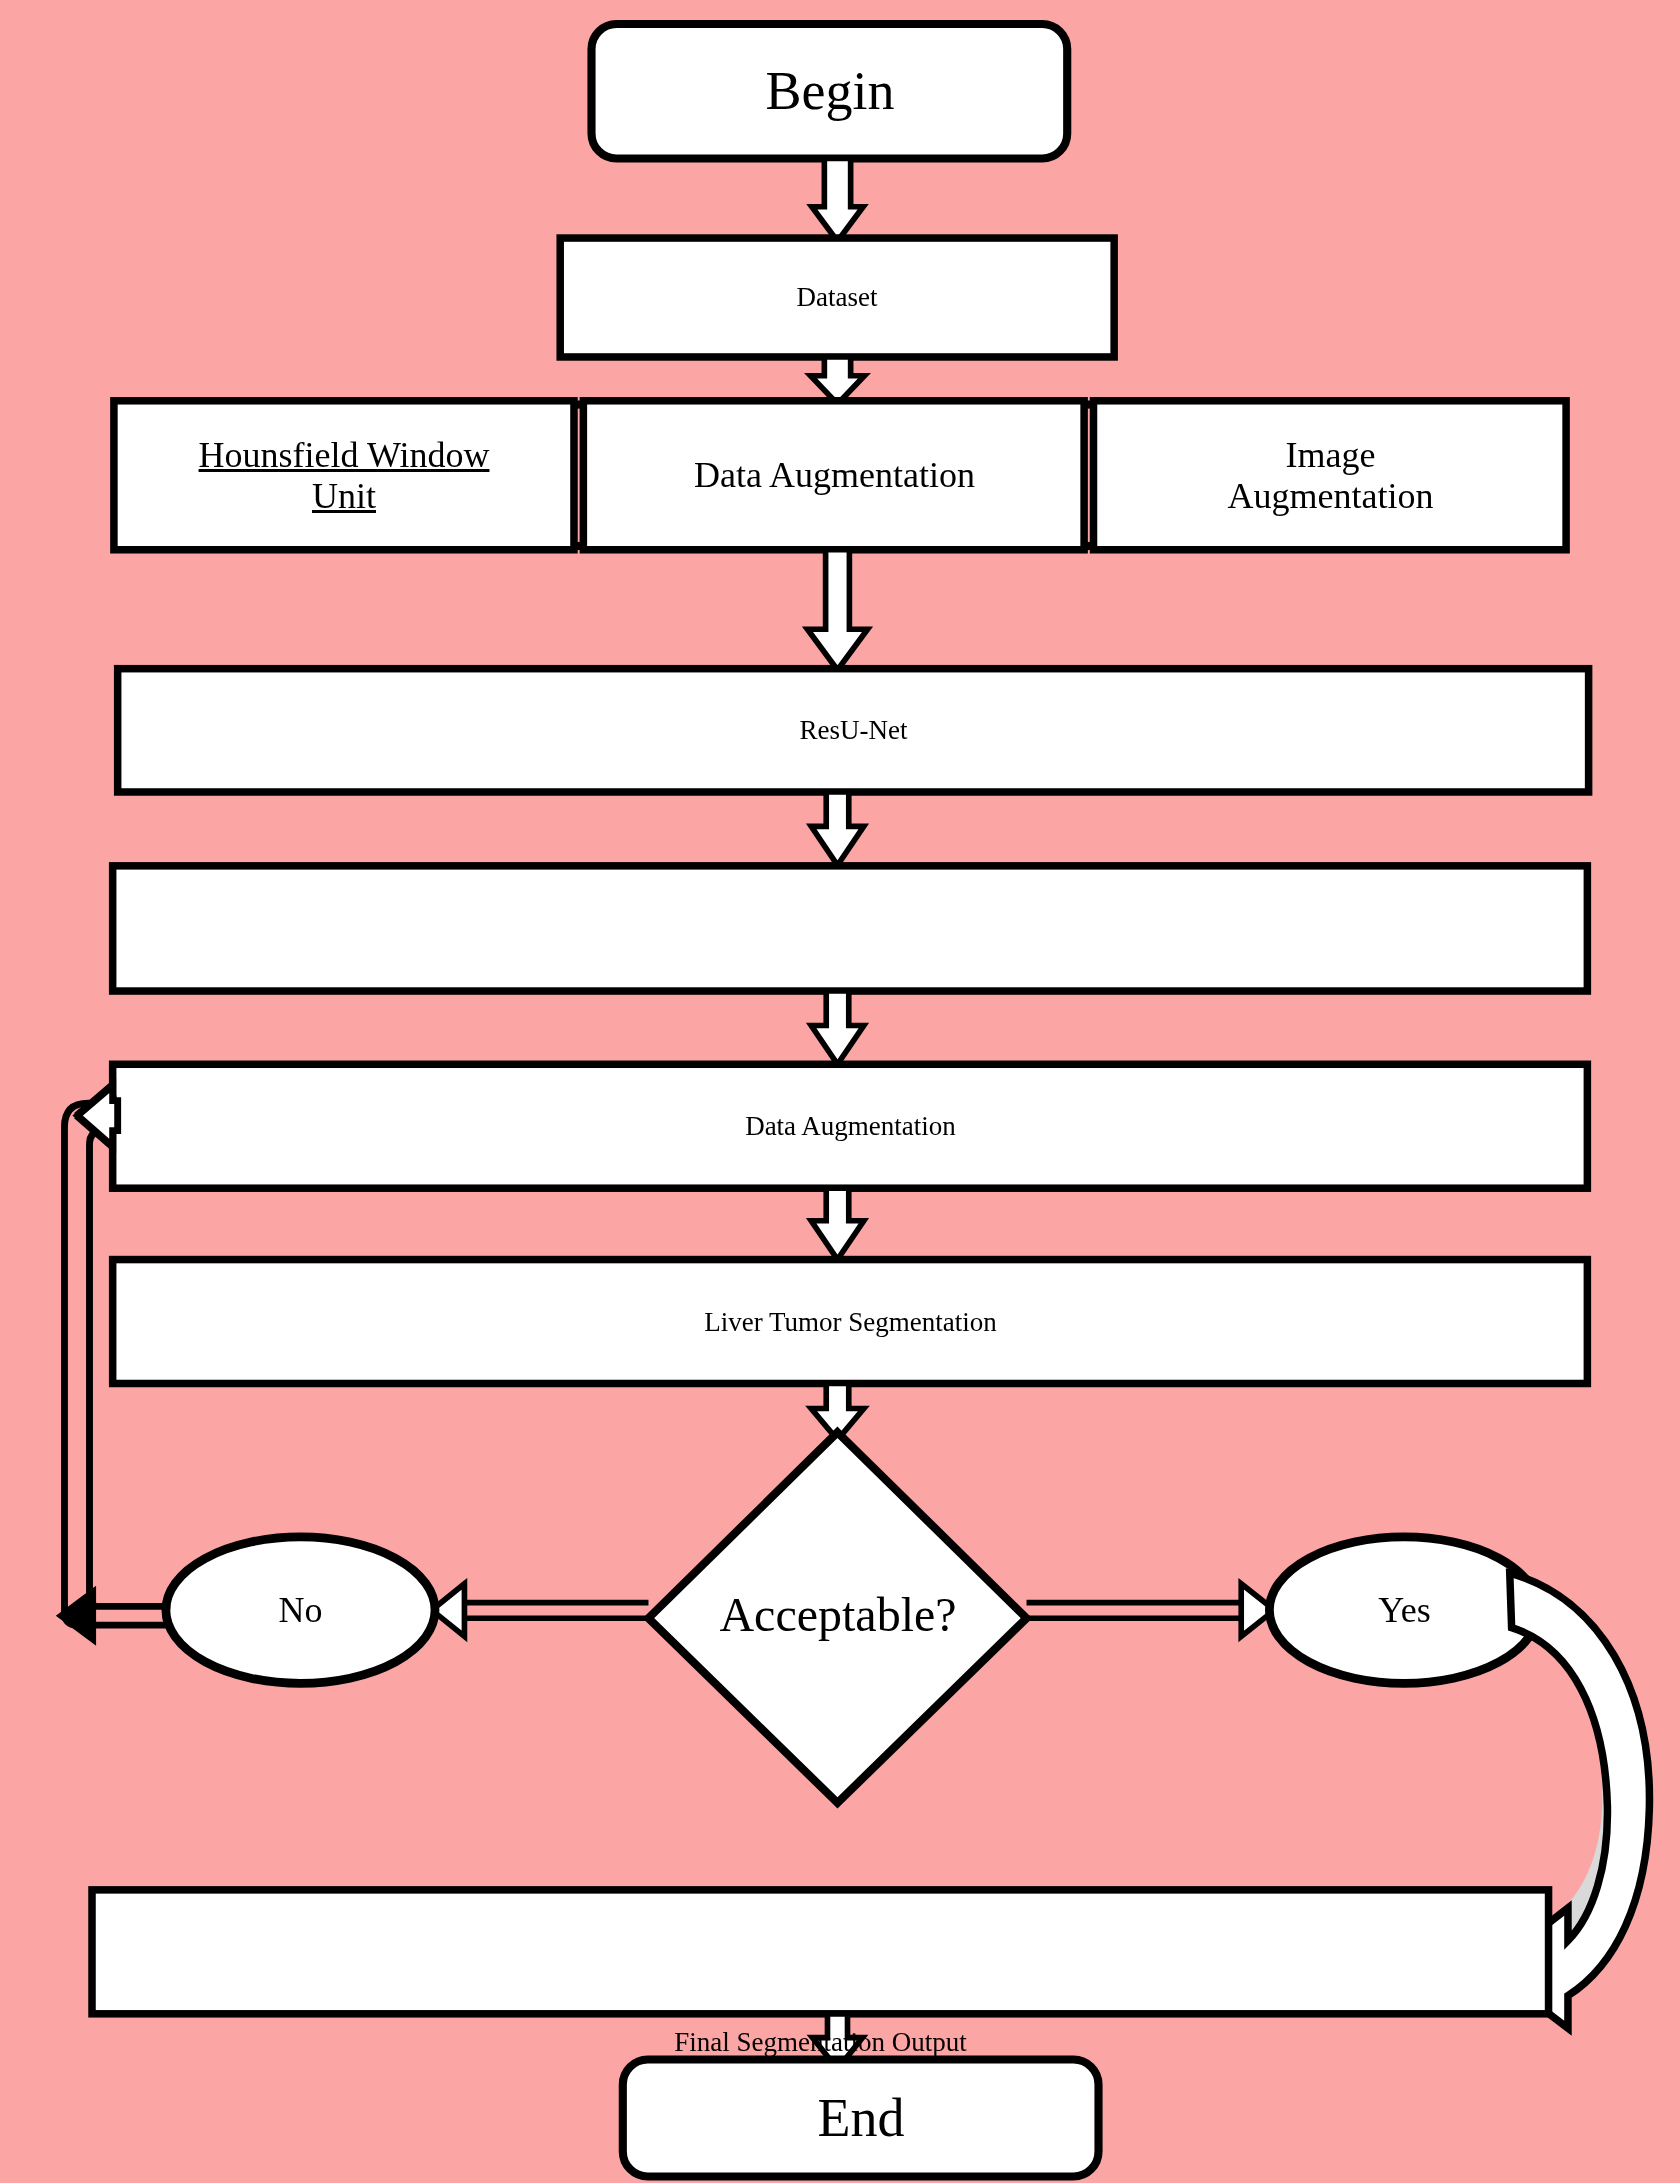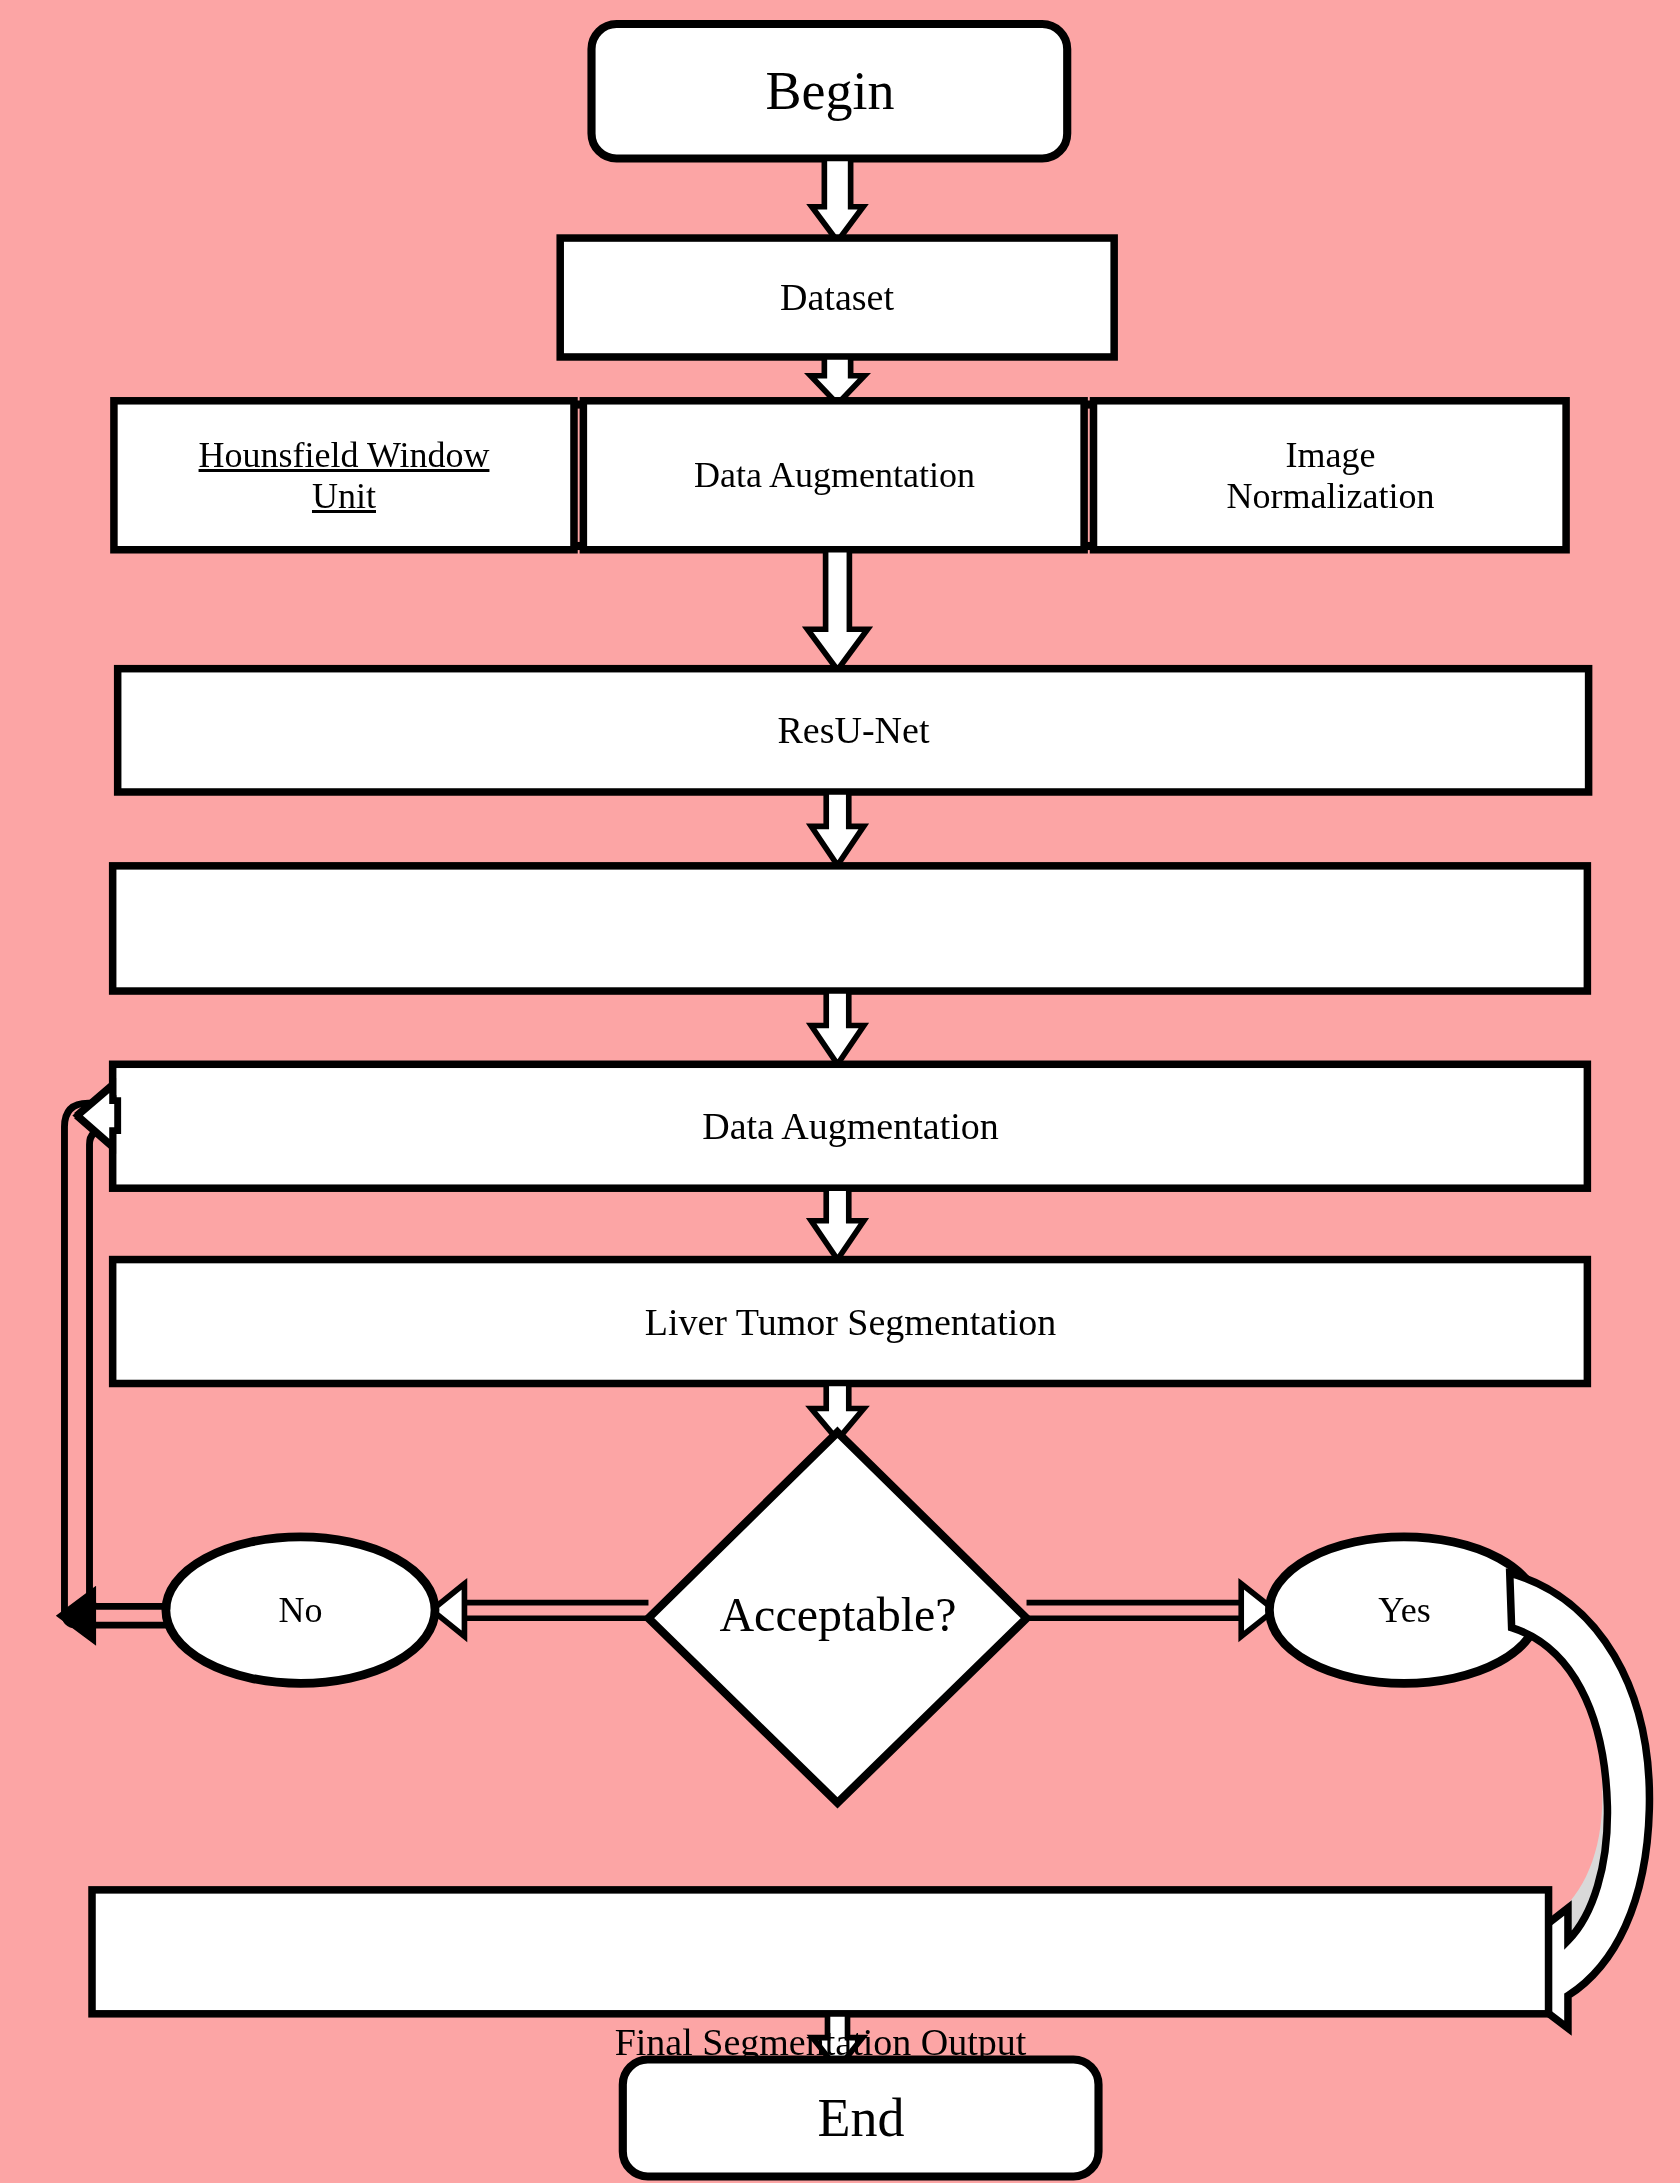--- a/index.html
+++ b/index.html
@@ -29,21 +29,21 @@
     display: flex;
     align-items: center;
     justify-content: center;
     text-align: center;
     color: #000000;
     line-height: 1.12;
     pointer-events: none;
     white-space: pre-line;
   }
   .lbl-terminator { font-size: 54px; }
-  .lbl-process    { font-size: 38px; text-align: right; }
+  .lbl-process    { font-size: 27px; text-align: right; }
   .lbl-split      { font-size: 36px; }
   .lbl-decision   { font-size: 48px; }
   .lbl-branch     { font-size: 36px; }
 </style>
 </head>
 <body>
 
 <div id="canvas">
 
   <svg id="flow-svg" viewBox="0 0 2684 3487">
@@ -132,21 +132,21 @@
   <div class="node-label lbl-terminator" style="left:592px; top:24px; width:476px; height:135px;">Begin</div>
 
   <div class="node-label lbl-process" style="left:560px; top:238px; width:554px; height:119px;">Dataset</div>
 
   <div class="node-label lbl-split" style="left:114px; top:401px; width:460px; height:149px;text-decoration:underline;">Hounsfield Window
 Unit</div>
 
   <div class="node-label lbl-split" style="left:584px; top:401px; width:501px; height:149px;">Data Augmentation</div>
 
   <div class="node-label lbl-split" style="left:1094px; top:401px; width:473px; height:149px;">Image
-Normalization</div>
+Augmentation</div>
 
   <div class="node-label lbl-process" style="left:118px; top:669px; width:1471px; height:123px;">ResU-Net</div>
 
 
   <div class="node-label lbl-process" style="left:113px; top:1064px; width:1475px; height:124px;">Data Augmentation</div>
 
   <div class="node-label lbl-process" style="left:113px; top:1260px; width:1475px; height:124px;">Liver Tumor Segmentation</div>
 
   <div class="node-label lbl-decision" style="left:713px; top:1565px; width:250px; height:100px;">Acceptable?</div>
 

